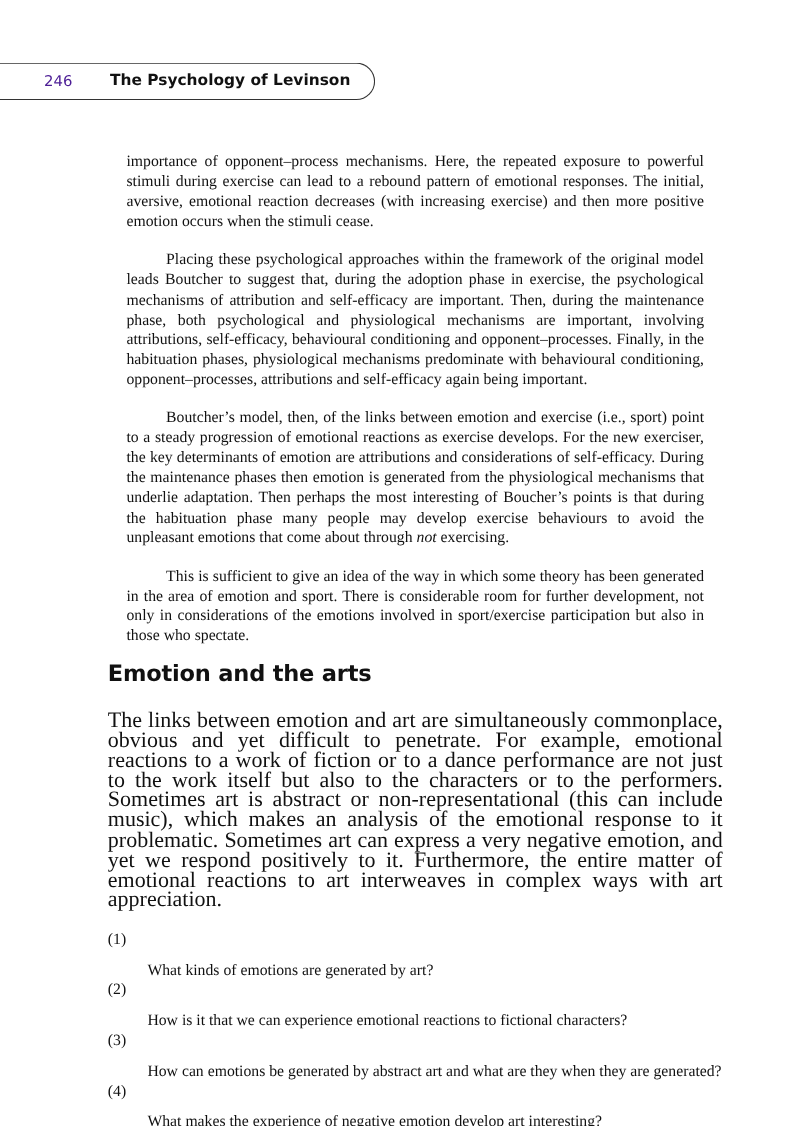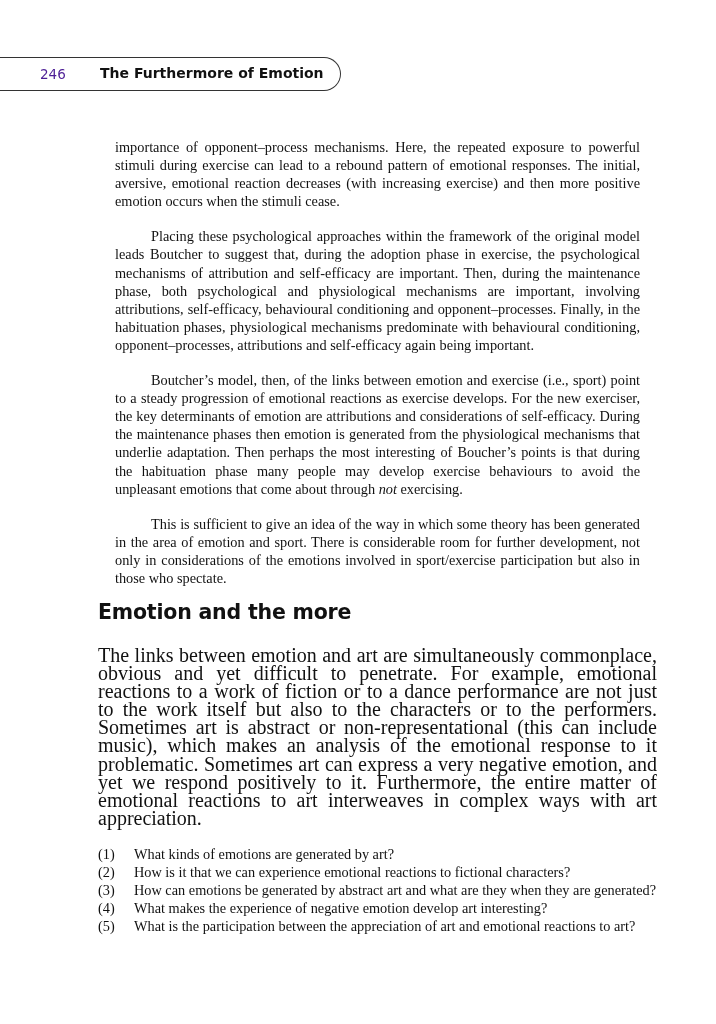--- a/index.html
+++ b/index.html
@@ -36,46 +36,46 @@
     text-align:justify;
   }
   .body-text-2 p { margin:0; }
   .body-text-2 p.indent { text-indent:36px; }
   .question-list {
     position:absolute; left:98px; top:845px; width:559px; margin:0; padding:0; list-style:none;
     font-family:"Liberation Serif", serif; font-size:14.3px; line-height:18.1px;
   }
   .question-list li { display:flex; }
   .question-list .num { width:36px; flex:none; }
-  .question-list .q { flex:1; }
+  .question-list .q { flex:1;margin-top:28px; }
   em { font-style:italic; }
 </style>
 </head>
 <body>
 
 <div class="running-head"></div>
 <span class="folio">246</span>
-<span class="head-title">The Furthermore of Emotion</span>
+<span class="head-title">The Psychology of Levinson</span>
 
 <div class="body-text">
   <p>
     <span>importance of opponent–process mechanisms. Here, the repeated exposure to powerful stimuli during exercise can lead to a rebound pattern of emotional responses. The initial, aversive, emotional reaction decreases (with increasing exercise) and then more positive emotion occurs when the stimuli cease.</span>
   </p>
   <p class="indent">
     <span>Placing these psychological approaches within the framework of the original model leads Boutcher to suggest that, during the adoption phase in exercise, the psychological mechanisms of attribution and self-efficacy are important. Then, during the maintenance phase, both psychological and physiological mechanisms are important, involving attributions, self-efficacy, behavioural conditioning and opponent–processes. Finally, in the habituation phases, physiological mechanisms pre­dominate with behavioural conditioning, opponent–processes, attributions and self-efficacy again being important.</span>
   </p>
   <p class="indent">
     <span>Boutcher’s model, then, of the links between emotion and exercise (i.e., sport) point to a steady progression of emotional reactions as exercise develops. For the new exerciser, the key determinants of emotion are attributions and considerations of self-efficacy. During the maintenance phases then emotion is generated from the physio­logical mechanisms that underlie adaptation. Then perhaps the most interesting of Boucher’s points is that during the habituation phase many people may develop ex­ercise behaviours to avoid the unpleasant emotions that come about through </span><em>not</em><span> exercising.</span>
   </p>
   <p class="indent">
     <span>This is sufficient to give an idea of the way in which some theory has been generated in the area of emotion and sport. There is considerable room for further development, not only in considerations of the emotions involved in sport/exercise participation but also in those who spectate.</span>
   </p>
 </div>
 
-<h2 class="section-heading">Emotion and the more</h2>
+<h2 class="section-heading">Emotion and the arts</h2>
 
 <div class="body-text-2">
   <p>The links between emotion and art are simultaneously commonplace, obvious and yet difficult to penetrate. For example, emotional reactions to a work of fiction or to a dance performance are not just to the work itself but also to the characters or to the performers. Sometimes art is abstract or non-representational (this can include music), which makes an analysis of the emotional response to it problematic. Sometimes art can express a very negative emotion, and yet we respond positively to it. Furthermore, the entire matter of emotional reactions to art interweaves in complex ways with art appreciation.</p>
 </div>
 
 <ol class="question-list">
   <li>
     <span class="num">(1)</span>
     <span class="q">What kinds of emotions are generated by art?</span>
   </li>

